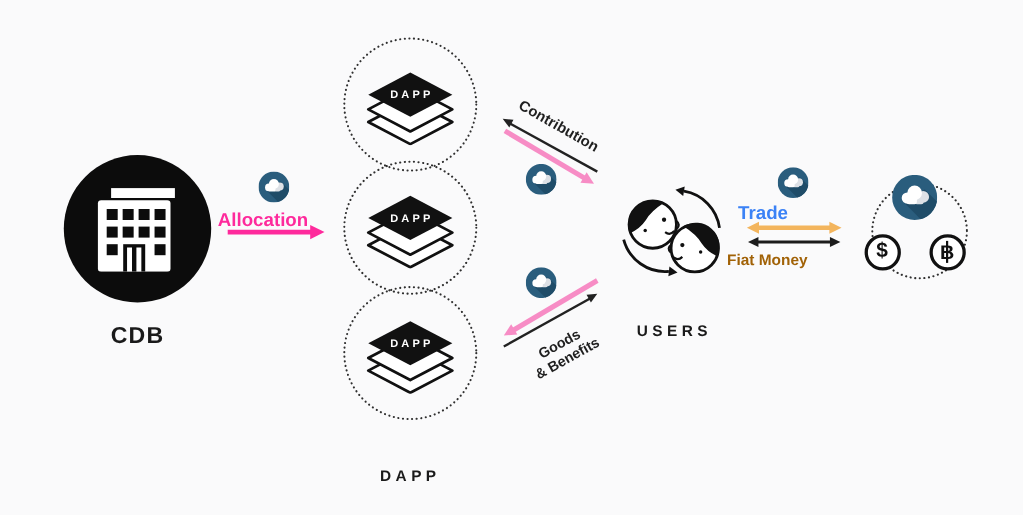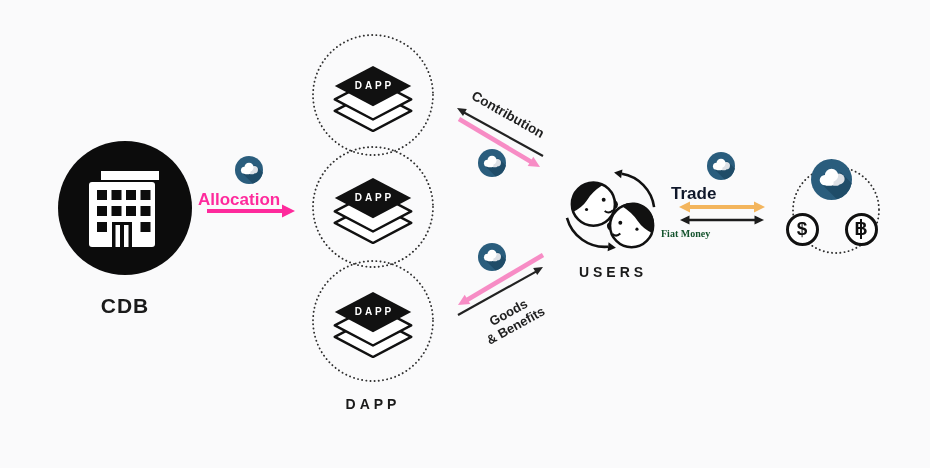--- a/index.html
+++ b/index.html
@@ -1,19 +1,19 @@
 <!DOCTYPE html>
 <html><head>
 <meta charset="utf-8">
 <style>
   html,body{margin:0;padding:0;}
   .canvas{position:relative;width:930px;height:468px;background:#fafafb;font-family:"Liberation Sans",sans-serif;overflow:hidden;}
   .abs{position:absolute;}
   .label{position:absolute;font-weight:bold;color:#1a1a1a;text-align:center;}
-  .node-label{font-size:14px;letter-spacing:4px;}
+  .node-label{font-size:14px;letter-spacing:4px;margin-top:28px;}
   .cdb-circle{position:absolute;left:58px;top:141px;width:134px;height:134px;border-radius:50%;background:#0c0c0c;display:flex;align-items:center;justify-content:center;}
   .coin{position:absolute;display:block;}
   .edge-label{position:absolute;font-weight:bold;}
   .rot-label{position:absolute;font-weight:bold;color:#1f1f1f;text-align:center;}
 </style>
 </head>
 <body>
 
 <div class="canvas">
 
@@ -157,30 +157,30 @@
         <circle cx="20" cy="20" r="20" fill="#2a5d7d"></circle>
         <path d="M11 25 L25.3 39.3 A20 20 0 0 0 39.7 23.7 L29 13 Z" fill="#1f4c68"></path>
         <circle cx="27.5" cy="19.5" r="5.3" fill="#dde1e6"></circle>
         <rect x="20" y="19" width="8" height="7" rx="2" fill="#dde1e6"></rect>
         <g fill="#ffffff">
           <circle cx="13.5" cy="20.5" r="5"></circle>
           <circle cx="20" cy="16" r="6.5"></circle>
           <rect x="13" y="19" width="9" height="7" rx="2"></rect>
         </g>
       </svg></span>
-  <div class="edge-label" style="left:671px;top:184px;width:100px;font-size:17px;color:#0f172a;">Trade</div>
+  <div class="edge-label" style="left:671px;top:184px;width:100px;font-size:17px;color:#3b82f6;">Trade</div>
   <svg class="abs" style="left:676px;top:200px;" width="92" height="28">
     <line x1="13" y1="7" x2="79" y2="7" stroke="#f3b55d" stroke-width="4.2"></line>
     <polygon points="3,7 14,1.5 14,12.5" fill="#f3b55d"></polygon>
     <polygon points="89,7 78,1.5 78,12.5" fill="#f3b55d"></polygon>
     <line x1="12" y1="20" x2="80" y2="20" stroke="#1c1c1c" stroke-width="2.6"></line>
     <polygon points="4,20 13.5,15.5 13.5,24.5" fill="#1c1c1c"></polygon>
     <polygon points="88,20 78.5,15.5 78.5,24.5" fill="#1c1c1c"></polygon>
   </svg>
-  <div class="edge-label" style="left:661px;top:228px;width:120px;font-size:10px;color:#14532d;font-family:Liberation Serif, serif;">Fiat Money</div>
+  <div class="edge-label" style="left:661px;top:228px;width:120px;font-size:14px;color:#a16207;">Fiat Money</div>
 
   <svg class="abs" style="left:790px;top:165px;" width="92" height="92">
     <circle cx="46" cy="45" r="43" fill="none" stroke="#2f2f2f" stroke-width="1.9" stroke-dasharray="0.1 4.1" stroke-linecap="round"></circle>
   </svg>
   <span class="coin" style="left:811px;top:159px;width:41px;height:41px;"><svg viewBox="0 0 40 40" width="100%" height="100%">
         <circle cx="20" cy="20" r="20" fill="#2a5d7d"></circle>
         <path d="M11 25 L25.3 39.3 A20 20 0 0 0 39.7 23.7 L29 13 Z" fill="#1f4c68"></path>
         <circle cx="27.5" cy="19.5" r="5.3" fill="#dde1e6"></circle>
         <rect x="20" y="19" width="8" height="7" rx="2" fill="#dde1e6"></rect>
         <g fill="#ffffff">

